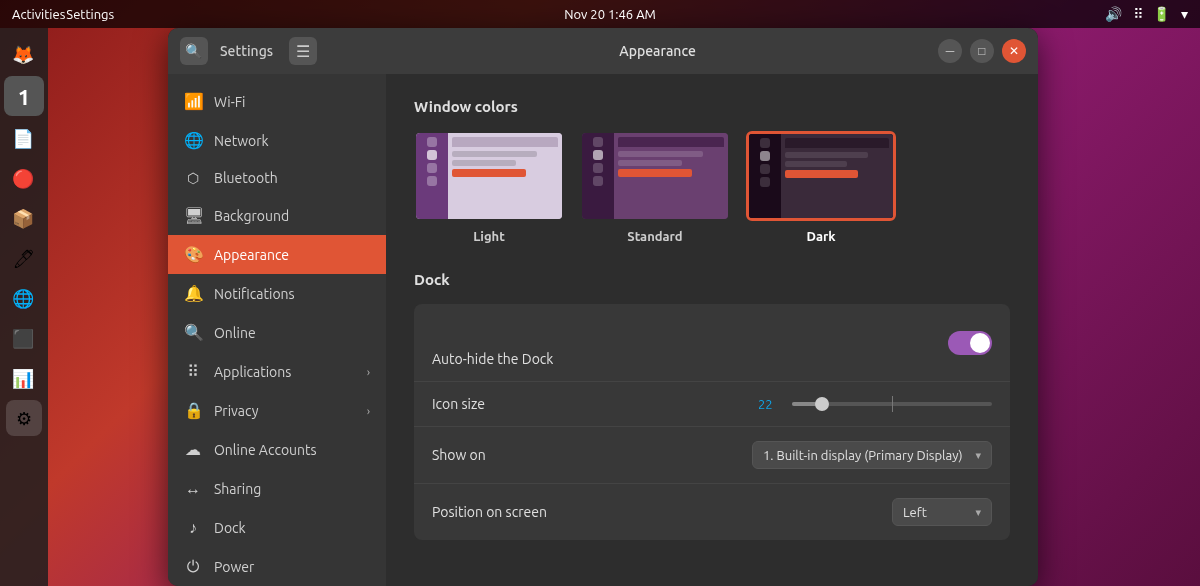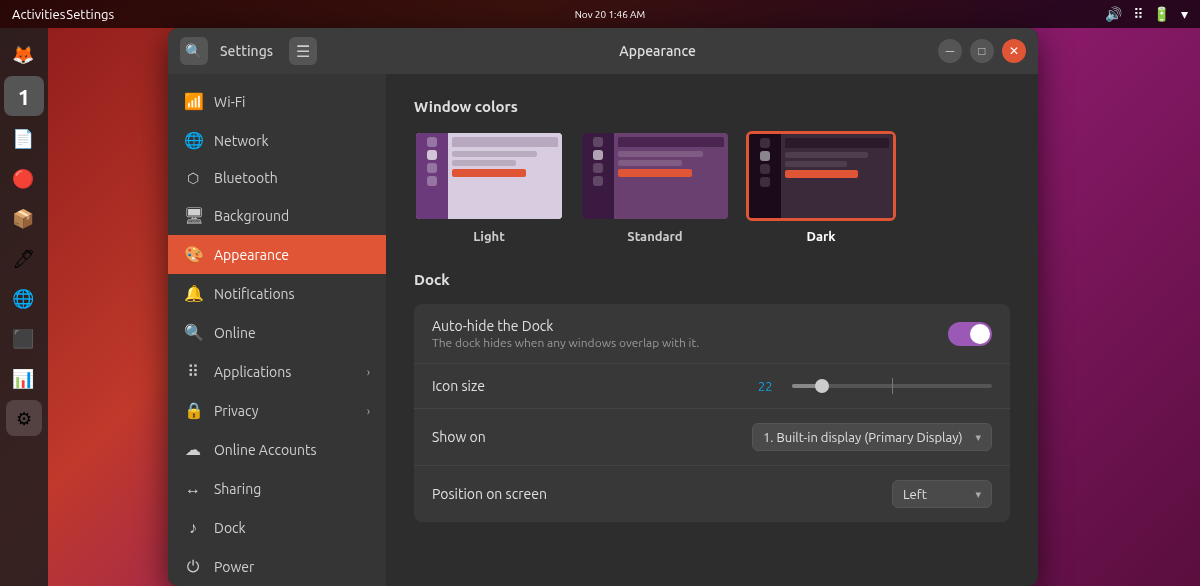--- a/index.html
+++ b/index.html
@@ -20,21 +20,21 @@
       display: flex;
       align-items: center;
       justify-content: space-between;
       padding: 0 12px;
       position: absolute;
       top: 0;
       left: 0;
       z-index: 100;
     }
     .top-bar-left { display: flex; align-items: center; gap: 1px; }
-    .top-bar-center { color: #fff; font-size: 10px; }
+    .top-bar-center { color: #fff; font-size: 13px; }
     .top-bar-right { display: flex; align-items: center; gap: 10px; }
     .top-bar-text { color: #fff; font-size: 13px; cursor: pointer; }
     .top-bar-icon { color: #fff; font-size: 14px; }
 
     
     .left-dock {
       position: absolute;
       left: 0;
       top: 28px;
       width: 48px;
@@ -339,21 +339,21 @@
     .dock-row-label {
       color: #e0e0e0;
       font-size: 14px;
       flex: 1;
     }
     .dock-row-sublabel {
       color: #999;
       font-size: 12px;
       margin-top: 2px;
     }
-    .dock-row-label-group { flex: 1; }
+    .dock-row-label-group { flex: 1; margin-top: 33px; }
 
     
     .toggle {
       width: 44px;
       height: 24px;
       border-radius: 12px;
       background: #9b59b6;
       position: relative;
       cursor: pointer;
       flex-shrink: 0;
@@ -606,21 +606,20 @@
           <span class="color-option-label" style="color:#fff">Dark</span>
         </div>
       </div>
 
       <div class="section-title">Dock</div>
       <div class="dock-section">
 
         <div class="dock-row">
           <div class="dock-row-label-group">
             <div class="dock-row-label">Auto-hide the Dock</div>
-            <div class="dock-row-sublabel">The dock hides when any windows overlap with it.</div>
           </div>
           <div class="toggle on">
             <div class="toggle-knob"></div>
           </div>
         </div>
 
         <div class="dock-row">
           <div class="dock-row-label">Icon size</div>
           <div class="slider-row">
             <span class="slider-value">22</span>

